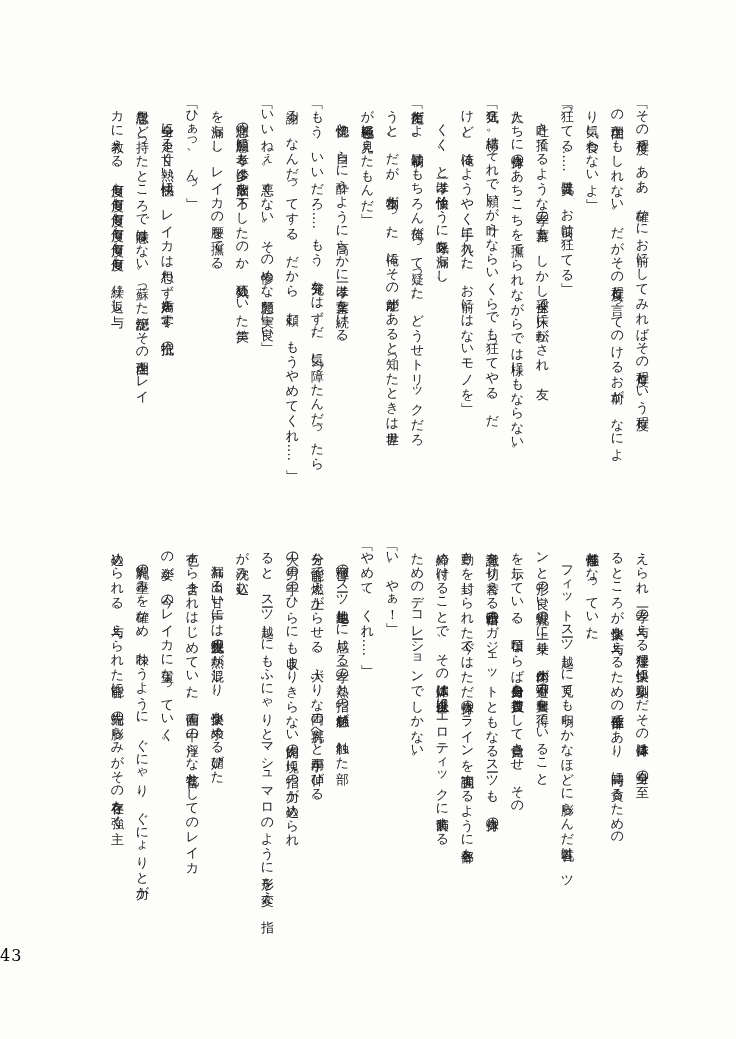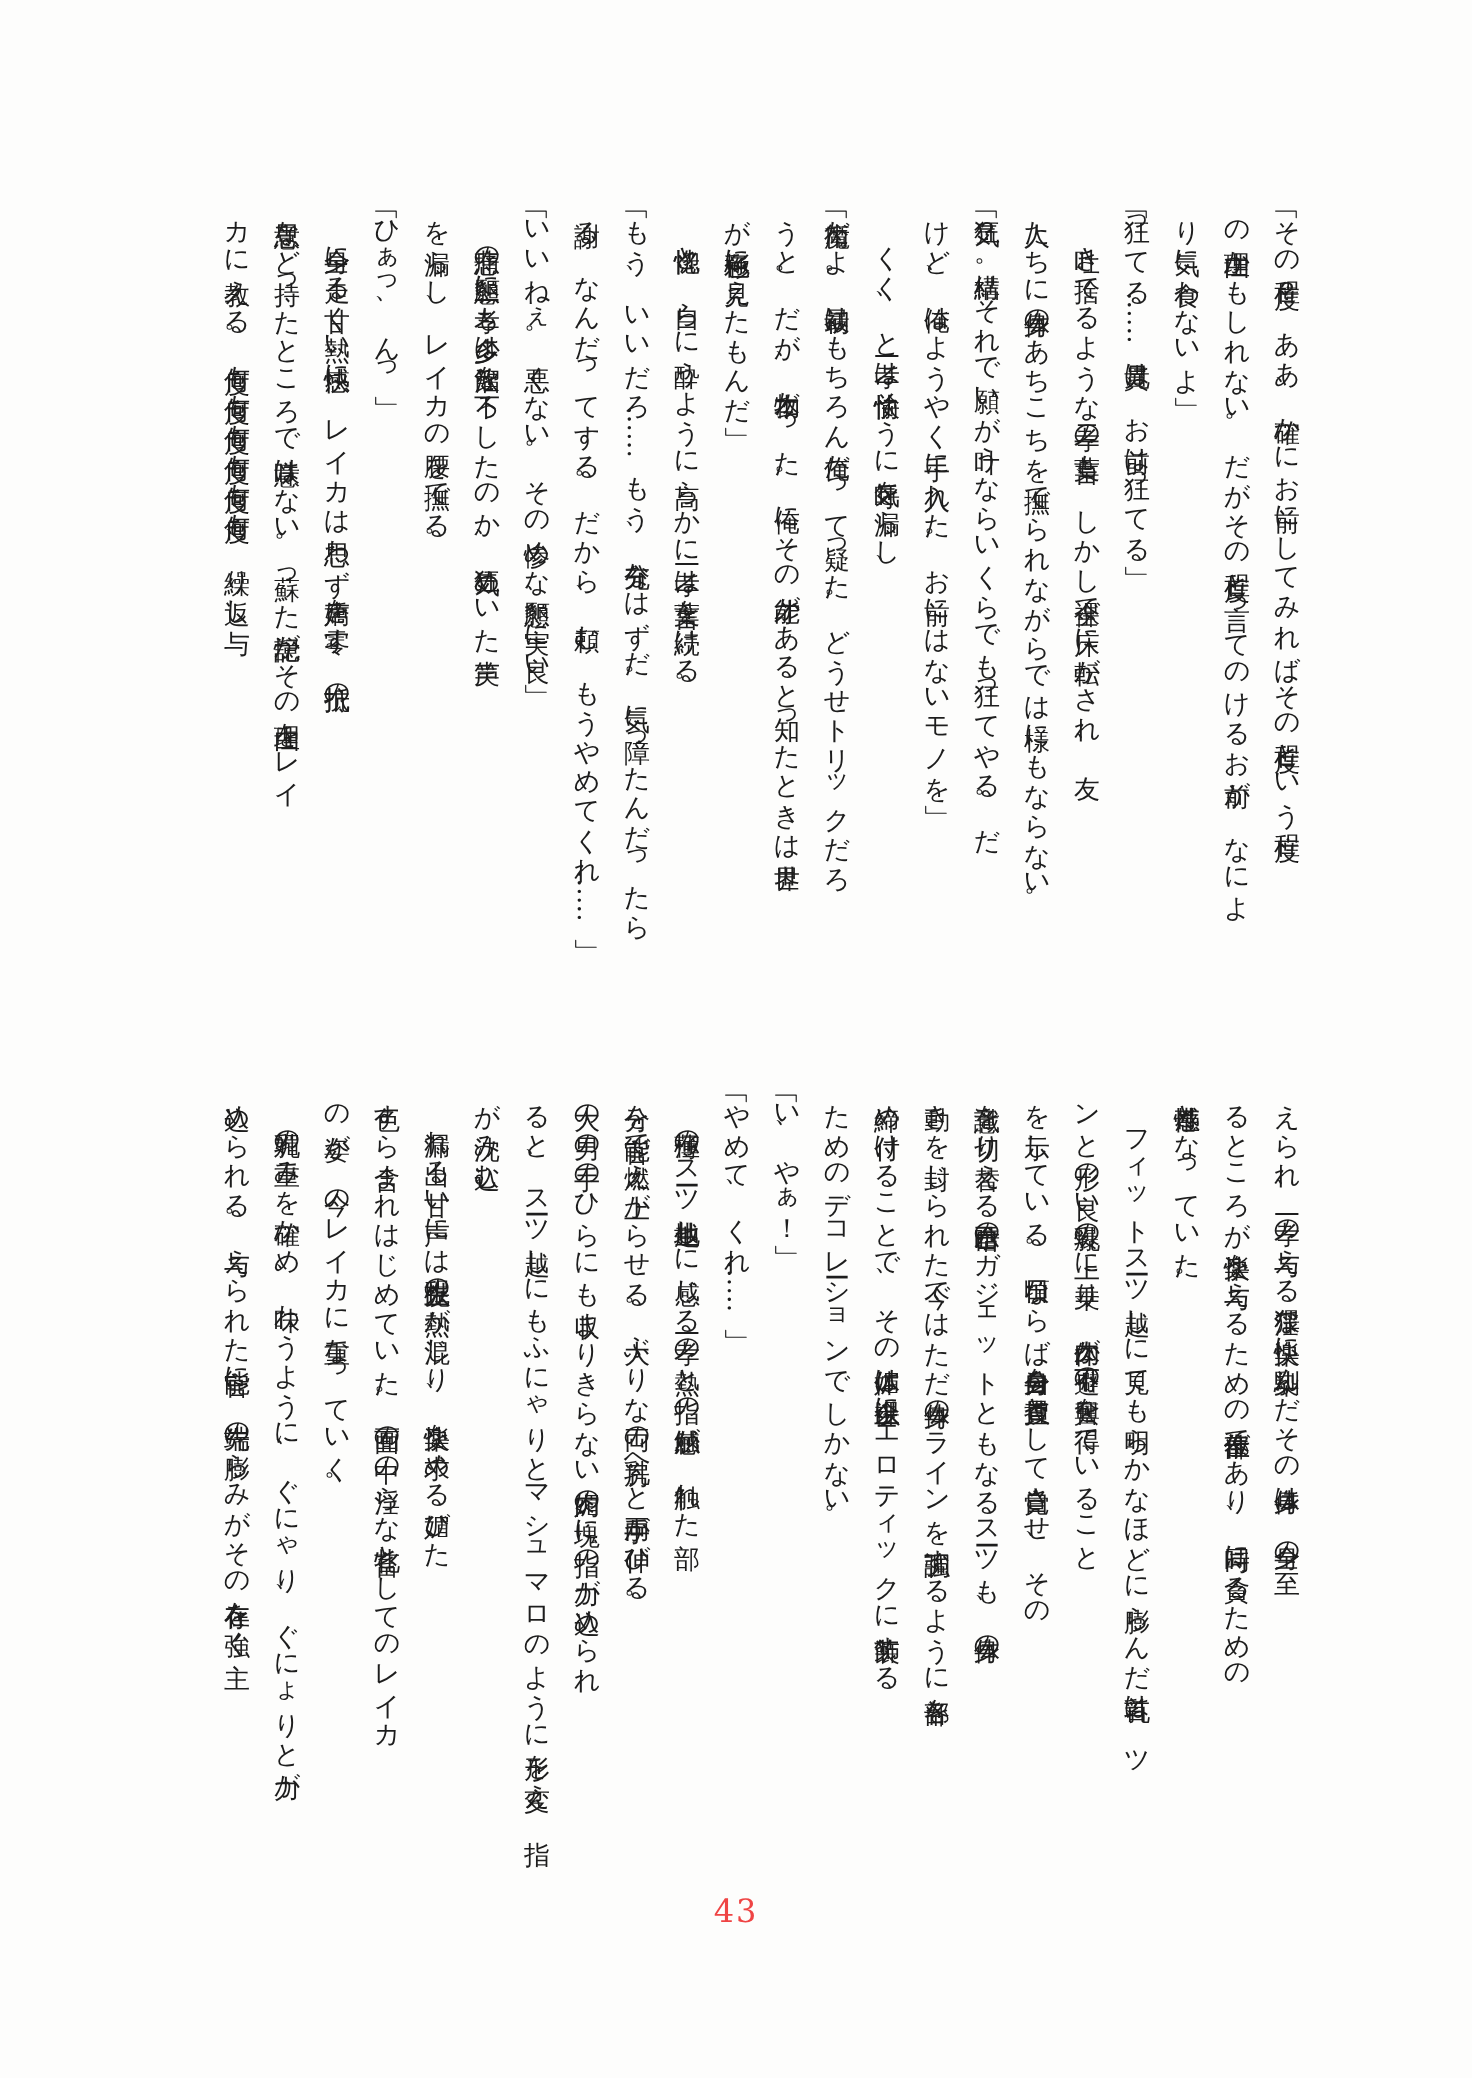--- a/index.html
+++ b/index.html
@@ -32,24 +32,23 @@
   .tline {
     margin: 0;
     padding: 0;
     white-space: pre;
   }
   .page-number {
     position: absolute;
     top: 946px;
     left: 0;
     width: 100%;
-    text-align: center;
     font-size: 16px;
     letter-spacing: 1px;
-    color: #ef4444;
+    color: #000000;
   }
 </style>
 </head>
 <body>
 
 <div class="page">
   <div class="text-block block-top">
       <div class="tline">「その程度？　ああ、確かにお前にしてみればその程度という程度</div>
       <div class="tline">の理由かもしれない。だがその程度と言ってのけるお前が、なによ</div>
       <div class="tline">り気に食わないよ」</div>

